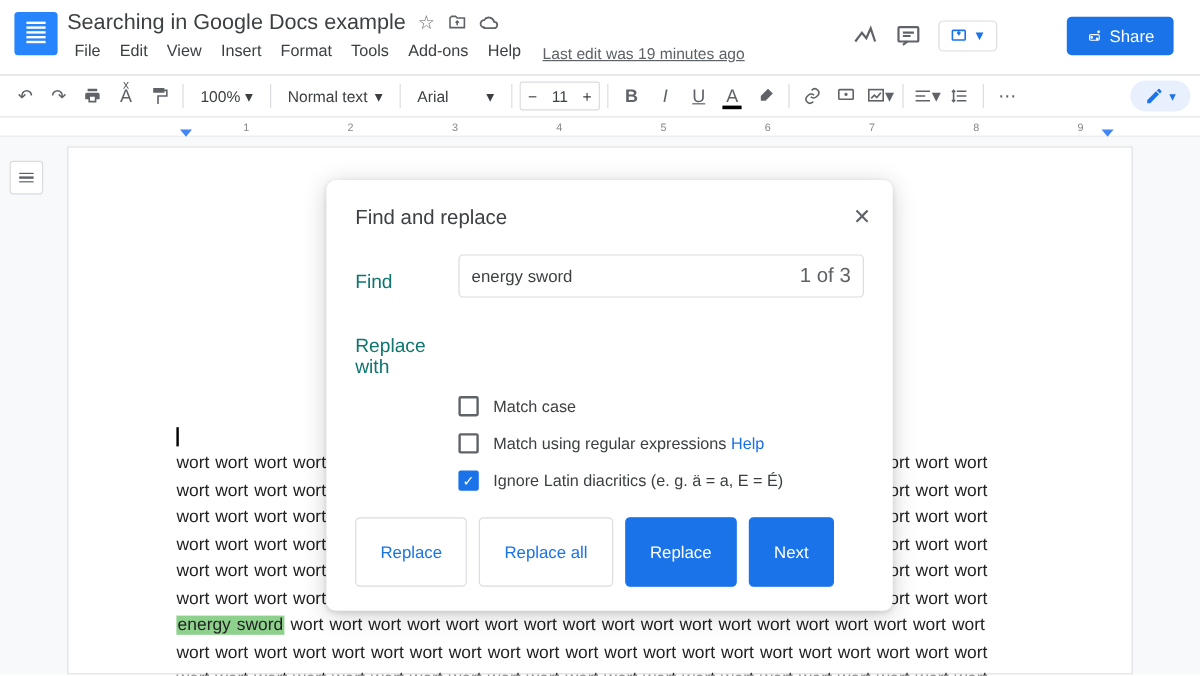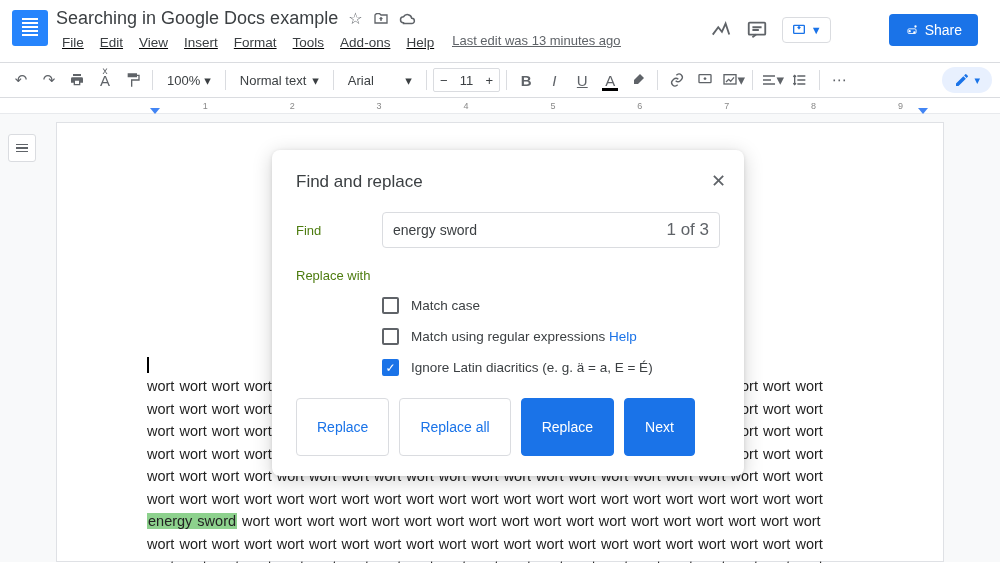--- a/index.html
+++ b/index.html
@@ -4,21 +4,21 @@
 <style>
 * { box-sizing: border-box; margin: 0; padding: 0; font-family: Arial, sans-serif; }
 body { width: 1000px; height: 563px; overflow: hidden; background: #fff; position: relative; }
 .header { display: flex; align-items: flex-start; padding: 8px 22px 0 12px; height: 62px; }
 .logo { width: 36px; height: 36px; background: #2684fc; border-radius: 3px; margin-right: 8px; position: relative; margin-top: 2px; }
 .logo::after { content:""; position:absolute; left:10px; top:8px; width:16px; height:2px; background:#fff; box-shadow:0 4px 0 #fff,0 8px 0 #fff,0 12px 0 #fff,0 16px 0 #fff; }
 .title-area { flex:1; }
 .title-row { display:flex; align-items:center; gap:10px; }
 .doc-title { font-size:18px; color:#3c4043; }
 .title-icon { color:#5f6368; font-size:16px; }
-.menu-row { display:flex; gap:4px; align-items:flex-start; margin-top:4px;text-decoration:underline; }
+.menu-row { display:flex; gap:4px; align-items:flex-end; margin-top:4px; }
 .menu-item { font-size:13.5px; color:#3c4043; padding:2px 6px; cursor:pointer; }
 .last-edit { font-size:13px; color:#5f6368; text-decoration:underline; margin-left:8px; }
 .header-right { display:flex; align-items:center; gap:14px; margin-top:6px; }
 .hdr-icon { color:#5f6368; font-size:20px; }
 .present-btn { border:1px solid #dadce0; border-radius:4px; padding:4px 8px; display:flex; align-items:center; gap:4px; color:#1a73e8; }
 .share-btn { background:#1a73e8; color:#fff; border-radius:4px; padding:8px 16px; font-size:14px; font-weight:500; display:flex; align-items:center; gap:6px;margin-left:44px;}
 .toolbar { height:36px; border-top:1px solid #dadce0; border-bottom:1px solid #dadce0; display:flex; align-items:center; padding:0 8px; gap:2px; }
 .tb-icon { width:26px; height:26px; display:flex; align-items:center; justify-content:center; color:#5f6368; font-size:15px; border-radius:2px; }
 .tb-sep { width:1px; height:20px; background:#dadce0; margin:0 4px; }
 .tb-sel { font-size:13px; color:#3c4043; padding:0 8px; display:flex; align-items:center; gap:4px; height:26px; }
@@ -37,21 +37,21 @@
 .outline-btn { width:44px; padding-top:20px; display:flex; justify-content:center; }
 .outline-icon { width:28px; height:28px; border:1px solid #dadce0; border-radius:3px; display:flex; flex-direction:column; justify-content:center; align-items:center; gap:2px; background:#fff; }
 .outline-icon div { width:12px; height:1.5px; background:#5f6368; }
 .page { flex:1; background:#fff; margin:8px 56px 0 12px; border:1px solid #dfe1e5; padding:230px 90px 20px 90px; font-size:14.5px; color:#222; line-height:1.55; position:relative; word-spacing:1px; }
 .cursor { width:1.5px; height:16px; background:#000; display:inline-block; vertical-align:middle; }
 .highlight { background:#8dd18d; padding:0 1px; }
 .dialog { position:absolute; left:272px; top:150px; width:472px; background:#fff; border-radius:8px; box-shadow:0 4px 20px rgba(0,0,0,0.18), 0 1px 4px rgba(0,0,0,0.1); padding:22px 24px 20px 24px; z-index:10; }
 .dialog-title { font-size:17px; color:#3c4043; font-family:'Google Sans',Arial,sans-serif; }
 .close-x { position:absolute; right:18px; top:20px; color:#5f6368; font-size:18px; cursor:pointer; }
 .dlg-row { display:flex; align-items:center; margin-top:20px; }
-.dlg-label { width:86px; font-size:13px; color:#4d7c0f; }
+.dlg-label { width:86px; font-size:16px; color:#0f766e;margin-top:12px; }
 .dlg-input-wrap { flex:1; border:1px solid #dadce0; border-radius:4px; height:36px; display:flex; align-items:center; padding:0 10px; }
 .dlg-input { flex:1; border:none; outline:none; font-size:14px; color:#3c4043; }
 .match-count { font-size:17px; color:#5f6368; }
 .dlg-check-row { display:flex; align-items:center; margin-top:14px; padding-left:86px; }
 .checkbox { width:17px; height:17px; border:2px solid #5f6368; border-radius:2px; margin-right:12px; display:flex; align-items:center; justify-content:center; flex-shrink:0; }
 .checkbox.checked { background:#1a73e8; border-color:#1a73e8; }
 .checkbox.checked::after { content:"✓"; color:#fff; font-size:12px; line-height:1; }
 .check-label { font-size:13.5px; color:#3c4043; }
 .check-label a { color:#1a73e8; text-decoration:none; }
 .dlg-buttons { display:flex; gap:10px; margin-top:22px; justify-content:flex-start; }
@@ -82,21 +82,21 @@
     </div>
     <div class="menu-row">
       <span class="menu-item">File</span>
       <span class="menu-item">Edit</span>
       <span class="menu-item">View</span>
       <span class="menu-item">Insert</span>
       <span class="menu-item">Format</span>
       <span class="menu-item">Tools</span>
       <span class="menu-item">Add-ons</span>
       <span class="menu-item">Help</span>
-      <span class="last-edit">Last edit was 13 minutes ago</span>
+      <span class="last-edit">Last edit was 19 minutes ago</span>
     </div>
   </div>
   <div class="header-right">
     <span class="hdr-icon">
       <svg width="22" height="22" viewBox="0 0 24 24" fill="none" stroke="#5f6368" stroke-width="2">
           <path d="M3 17l6-8 4 5 4-9 4 12"></path>
         </svg>
     </span>
     <span class="hdr-icon">
       <svg width="22" height="22" viewBox="0 0 24 24" fill="none" stroke="#5f6368" stroke-width="2">

